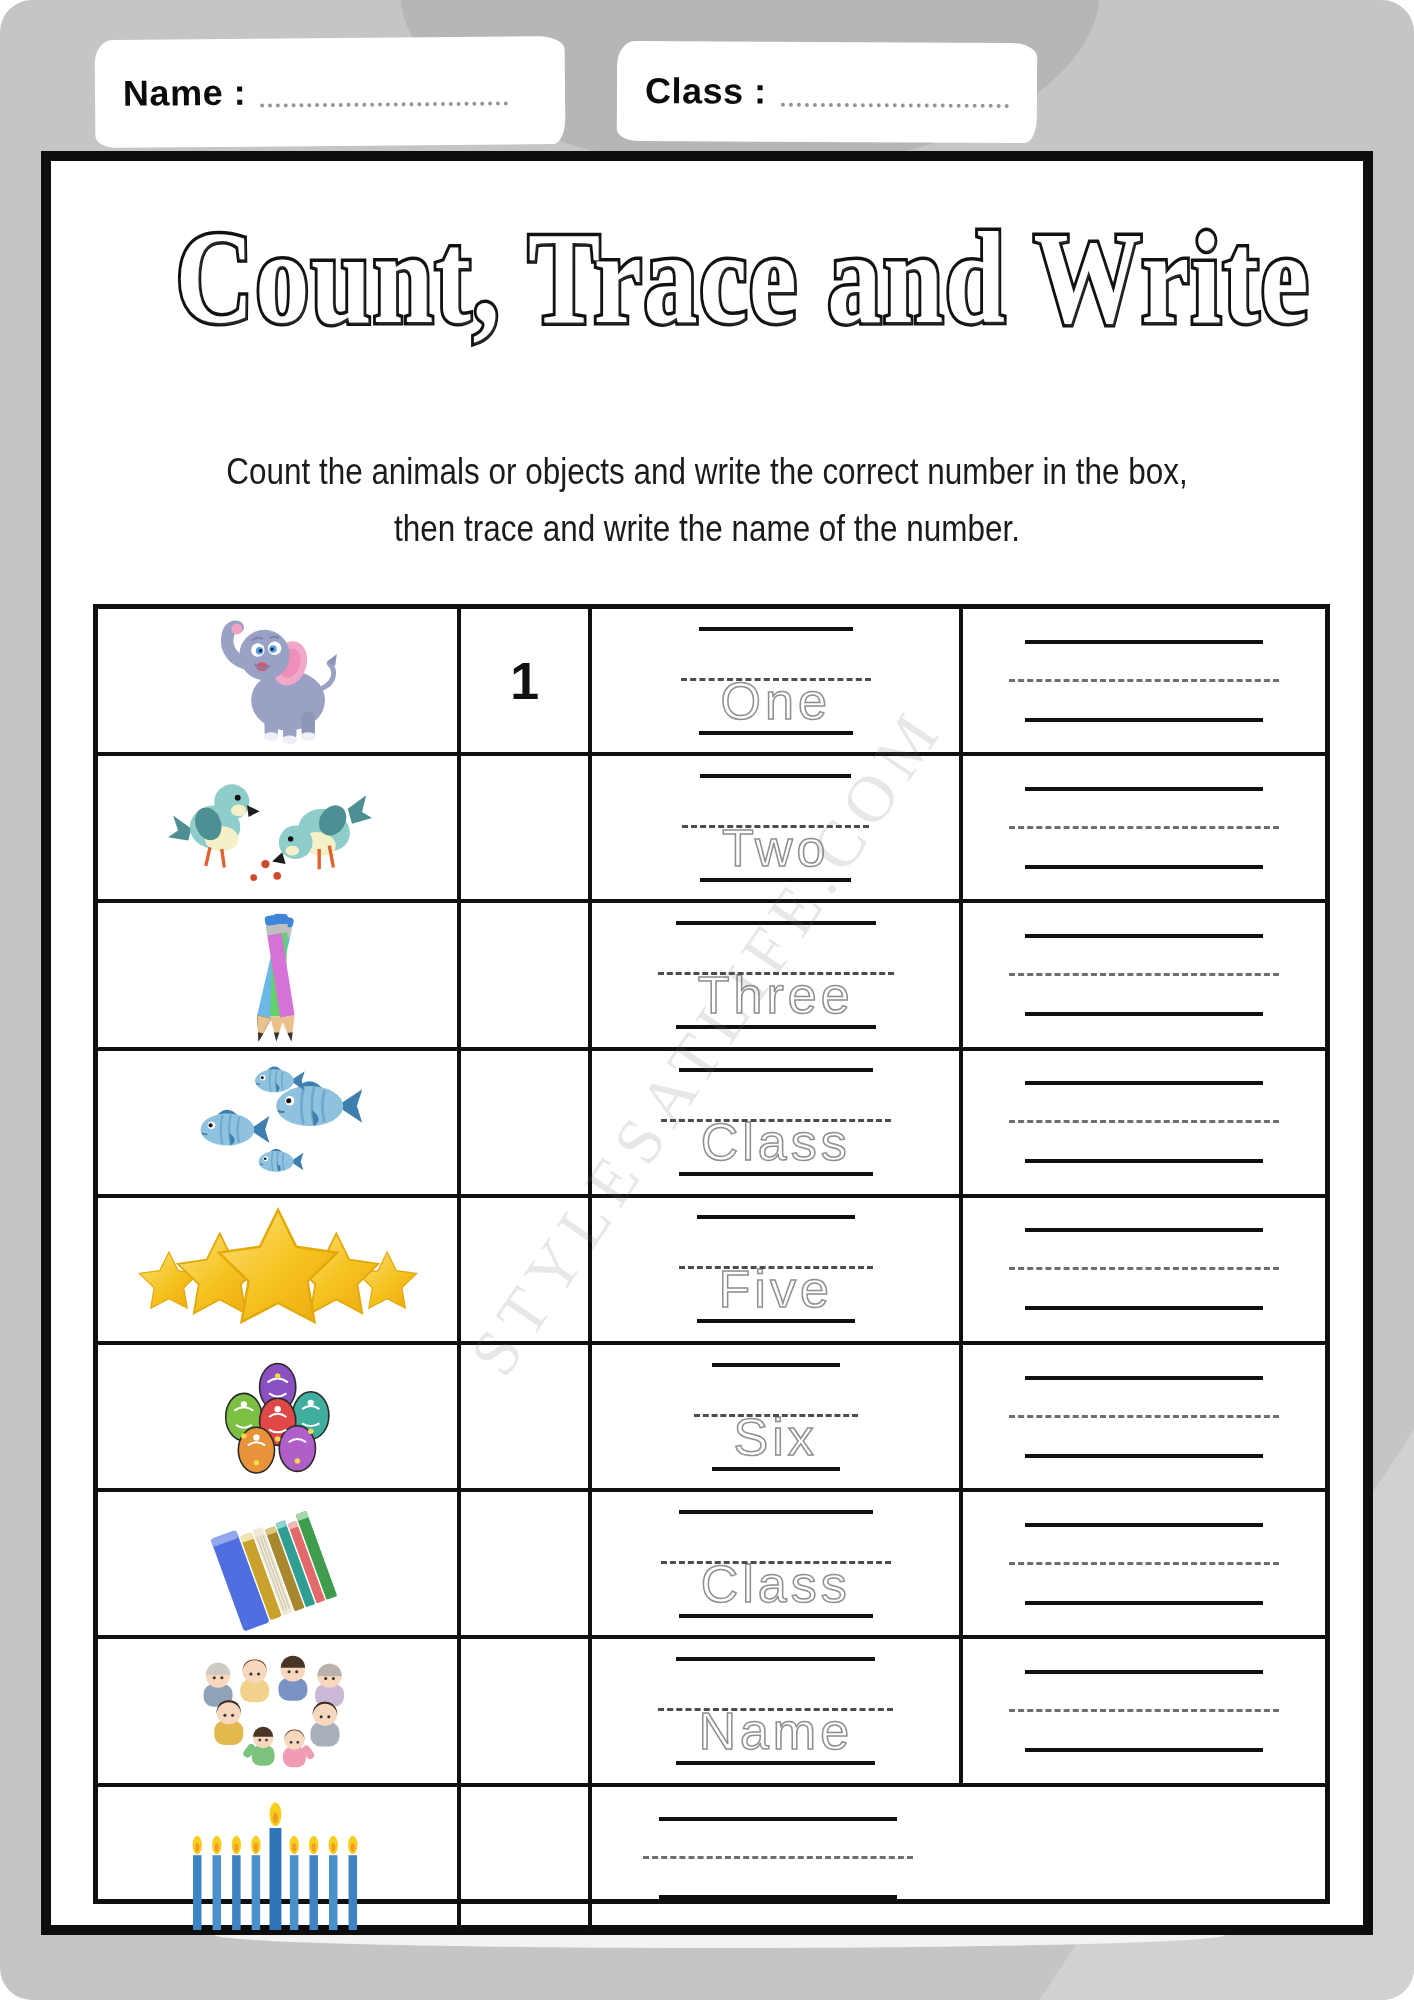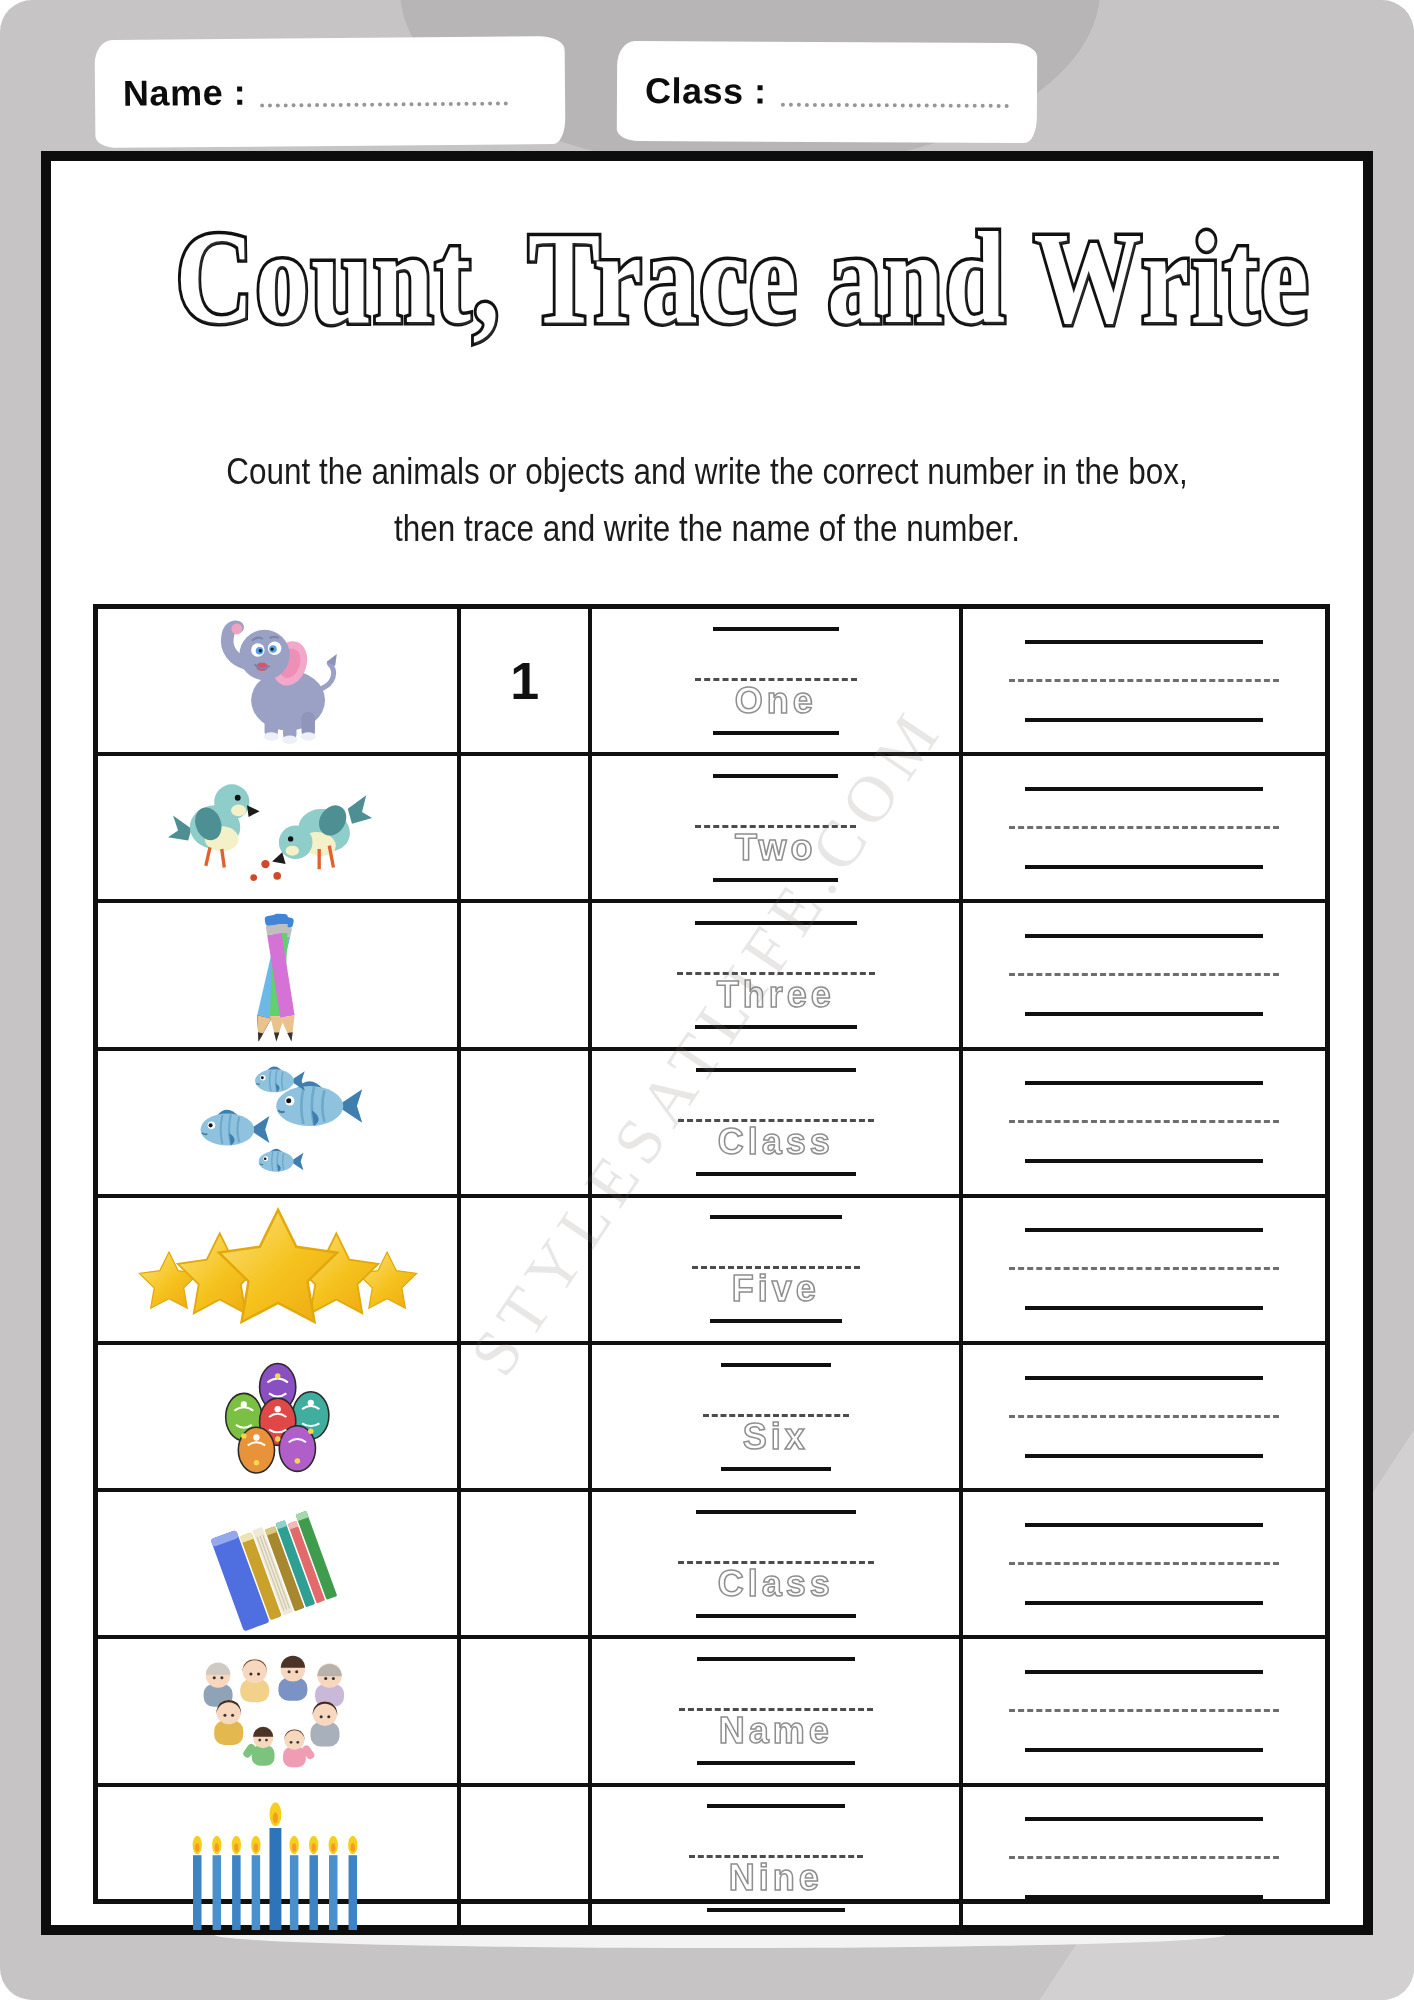--- a/index.html
+++ b/index.html
@@ -44,23 +44,23 @@
   .cell{border-right:4px solid #101010;display:flex;align-items:center;
     justify-content:center;overflow:hidden;}
   .cell:last-child{border-right:none;}
   .img-cell svg{height:126px;width:auto;display:block;}
   .img-cell svg.tall{height:136px;margin-bottom:-8px;}
   .num-cell span{font-size:52px;font-weight:800;color:#111;}
   .trace-box{position:relative;display:inline-block;padding:0 22px;
     border-top:4px solid #101010;border-bottom:4px solid #101010;}
   .trace-box::after{content:"";position:absolute;left:-18px;right:-18px;top:47%;
     border-top:3px dashed #4c4c4c;}
-  .trace-word{display:block;font-size:36px;line-height:60px;letter-spacing:4px;
+  .trace-word{display:block;font-size:52px;line-height:60px;letter-spacing:4px;
     color:#ffffff;-webkit-text-stroke:1.5px #8f8f8f;text-shadow:0 0 1px #9a9a9a;
-    font-weight:700;white-space:nowrap;margin-top:40px;}
+    font-weight:400;white-space:nowrap;margin-top:40px;}
   .write-lines{position:relative;width:238px;height:74px;
     border-top:4px solid #101010;border-bottom:4px solid #101010;}
   .write-lines::after{content:"";position:absolute;left:-16px;right:-16px;top:50%;
     margin-top:-2px;border-top:3px dashed #6e6e6e;}
   .watermark{position:absolute;left:50%;top:880px;transform:translate(-50%,-50%) rotate(-56deg);
     font-family:"Liberation Serif",serif;font-size:66px;letter-spacing:10px;
     color:rgba(125,115,105,.17);white-space:nowrap;pointer-events:none;z-index:3;}
 </style>
 </head>
 <body>
@@ -473,25 +473,20 @@
               <ellipse cx="185" cy="60" rx="5.5" ry="11" fill="#f6cf1e"></ellipse>
                 <ellipse cx="185" cy="63" rx="2.6" ry="5" fill="#f59d22"></ellipse>
               <ellipse cx="208" cy="60" rx="5.5" ry="11" fill="#f6cf1e"></ellipse>
                 <ellipse cx="208" cy="63" rx="2.6" ry="5" fill="#f59d22"></ellipse>
             </g>
           </svg>
         </div>
         <div class="cell num-cell">
           <span></span>
         </div>
-        <div class="cell trace-cell">
-          <div class="trace-box">
-            <span class="trace-word">Nine</span>
-          </div>
-        </div>
         <div class="cell write-cell">
           <div class="write-lines"></div>
         </div>
       </div>
 
     </div>
 
     <div class="watermark">STYLESATLIFE.COM</div>
   </div>
 </div>

